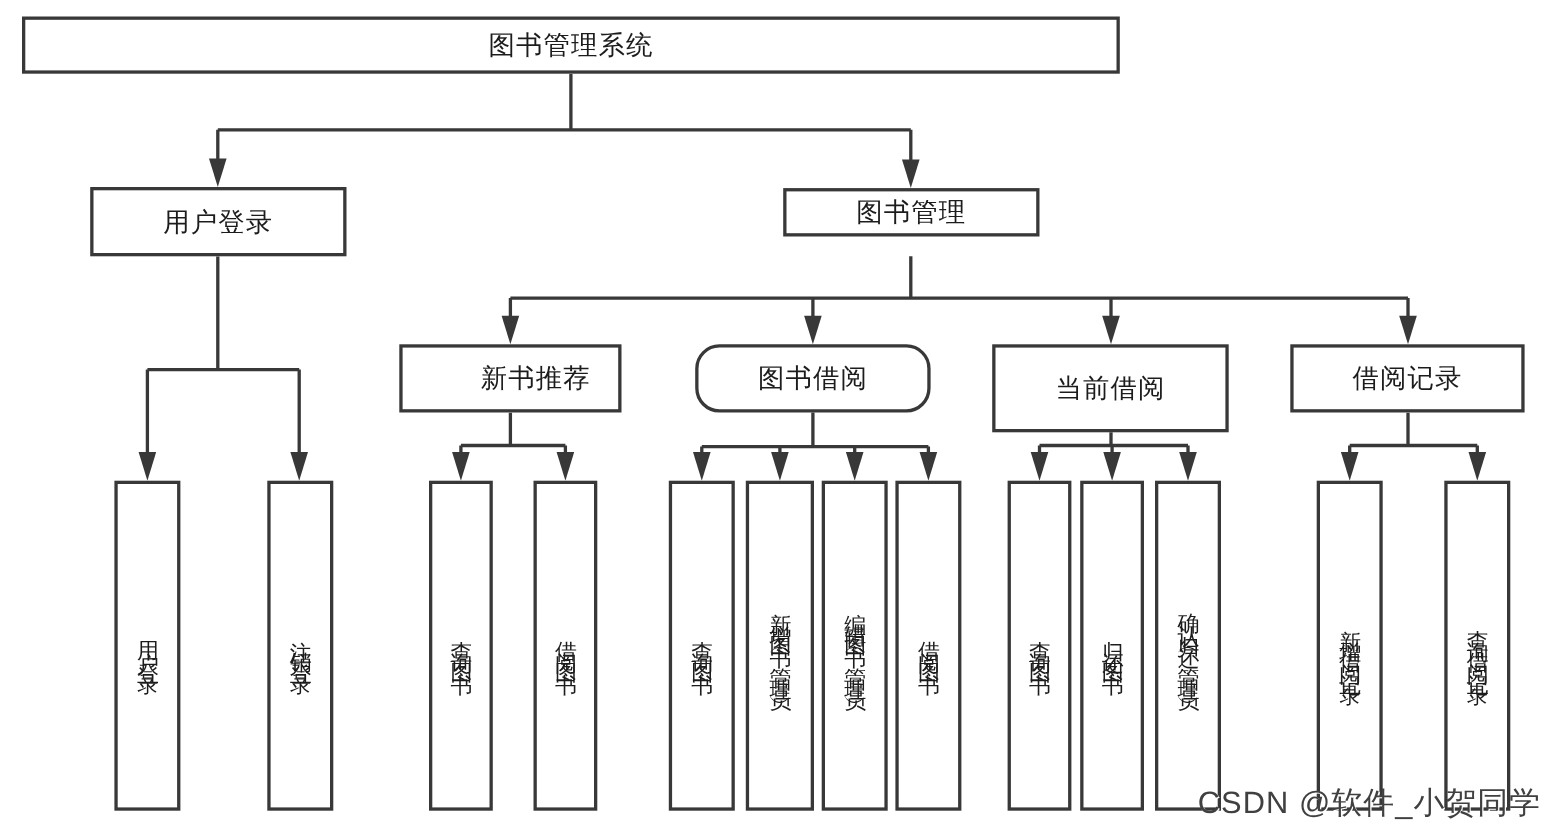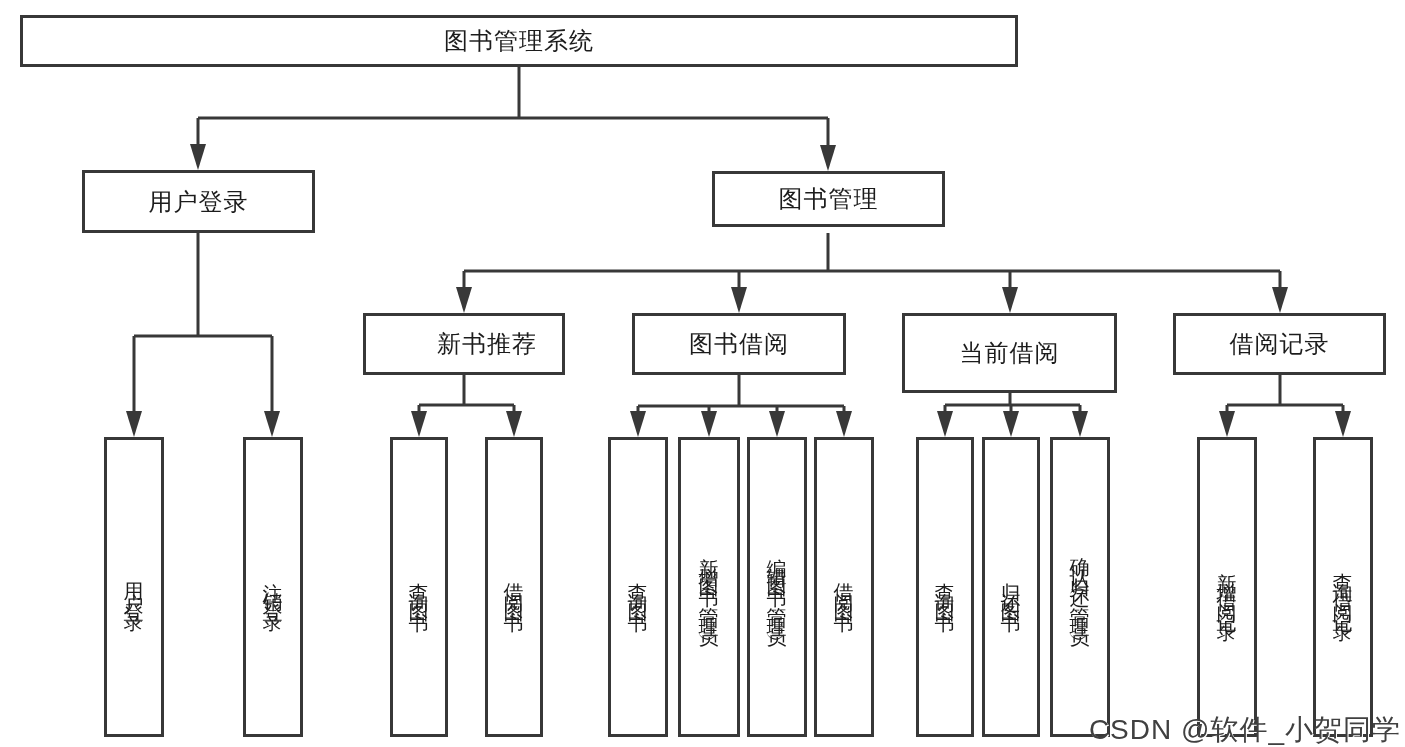--- a/index.html
+++ b/index.html
@@ -94,24 +94,24 @@
       <polygon points="1003,411 1019,411 1011,437"></polygon>
       <polygon points="1072,411 1088,411 1080,437"></polygon>
       <polygon points="1219,411 1235,411 1227,437"></polygon>
       <polygon points="1335,411 1351,411 1343,437"></polygon>
     </g>
   </svg>
 
   <div class="box" style="left:20px; top:15px; width:998px; height:52px;">图书管理系统</div>
 
   <div class="box" style="left:82px; top:170px; width:233px; height:63px;">用户登录</div>
-  <div class="box" style="left:712px; top:171px; width:233px; height:56px;text-align:center;">图书管理</div>
+  <div class="box" style="left:712px; top:171px; width:233px; height:44px;text-align:center;">图书管理</div>
 
   <div class="box" style="left:363px; top:313px; width:202px; height:62px;padding-left:46px;">新书推荐</div>
-  <div class="box" style="left:632px; top:313px; width:214px; height:62px;">图书借阅</div>
+  <div class="box" style="left:632px; top:313px; width:214px; height:62px;border-radius:22px;">图书借阅</div>
   <div class="box" style="left:902px; top:313px; width:215px; height:80px;">当前借阅</div>
   <div class="box" style="left:1173px; top:313px; width:213px; height:62px;">借阅记录</div>
 
   <div class="box leaf" style="left:104px; top:437px; width:60px; height:300px;">用户登录</div>
   <div class="box leaf" style="left:243px; top:437px; width:60px; height:300px;">注销登录</div>
 
   <div class="box leaf" style="left:390px; top:437px; width:58px; height:300px;">查询图书</div>
   <div class="box leaf" style="left:485px; top:437px; width:58px; height:300px;">借阅图书</div>
 
   <div class="box leaf" style="left:608px; top:437px; width:60px; height:300px;">查询图书</div>

